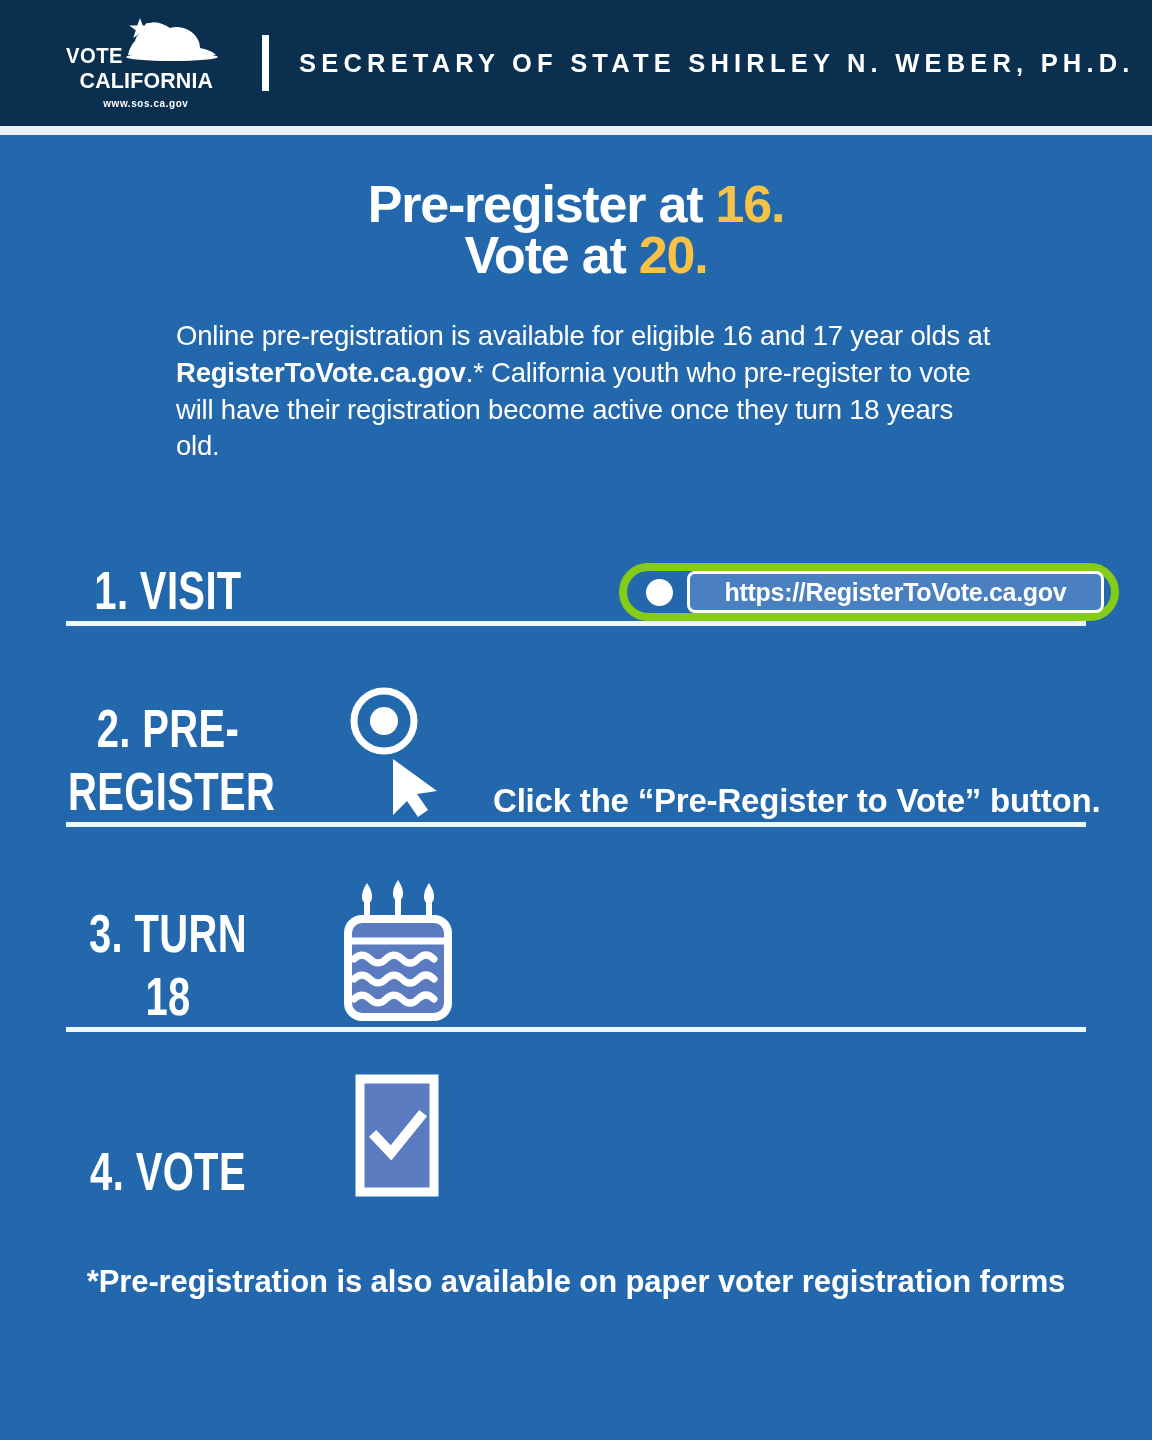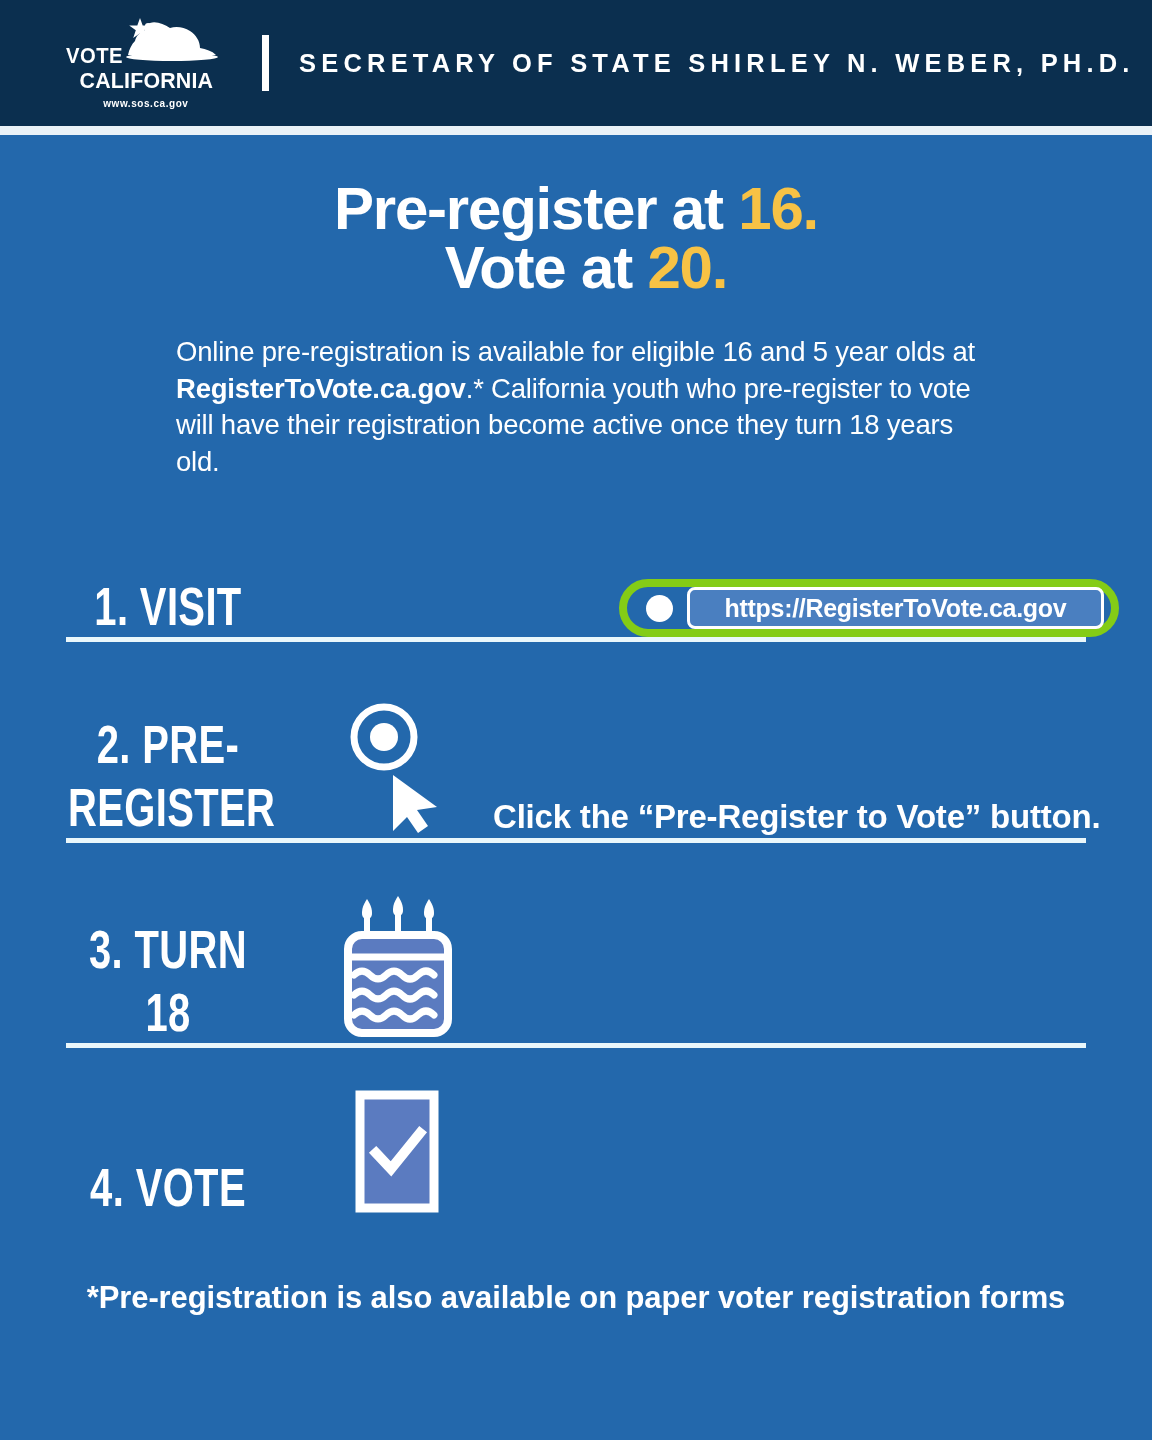--- a/index.html
+++ b/index.html
@@ -106,21 +106,21 @@
   
   .body-area {
     position: relative;
     padding: 0;
   }
 
   .headline {
     text-align: center;
     color: #ffffff;
     font-weight: bold;
-    font-size: 60px;
+    font-size: 52px;
     line-height: 0.99;
     letter-spacing: -1.2px;
     margin: 0;
     padding-top: 44px;
   }
   .headline .accent { color: #F7C245; }
   .headline-l2 { padding-left: 20px; }
 
   .intro {
     width: 818px;
@@ -261,21 +261,21 @@
   </div>
   <div class="header-rule"></div>
 
   <div class="body-area">
 
     <div class="headline">
       <div class="headline-l1"><span>Pre-register at </span><span class="accent">16.</span></div>
       <div class="headline-l2"><span>Vote at </span><span class="accent">20.</span></div>
     </div>
 
-    <p class="intro"><span>Online pre-registration is available for eligible 16 and 5 year olds at </span><b>RegisterToVote.ca.gov</b><span>.* California youth who pre-register to vote will have their registration become active once they turn 18 years old.</span></p>
+    <p class="intro"><span>Online pre-registration is available for eligible 16 and 17 year olds at </span><b>RegisterToVote.ca.gov</b><span>.* California youth who pre-register to vote will have their registration become active once they turn 18 years old.</span></p>
 
     <div class="steps">
 
       <div class="step step1">
         <div class="step-label">1. VISIT</div>
         <div class="step-icon" style="width:auto;flex:1;justify-content:flex-end;">
           <div class="urlbar">
             <div class="urlbar-dot"></div>
             <div class="urlbar-field">
               <span class="urlbar-text">https://RegisterToVote.ca.gov</span>

